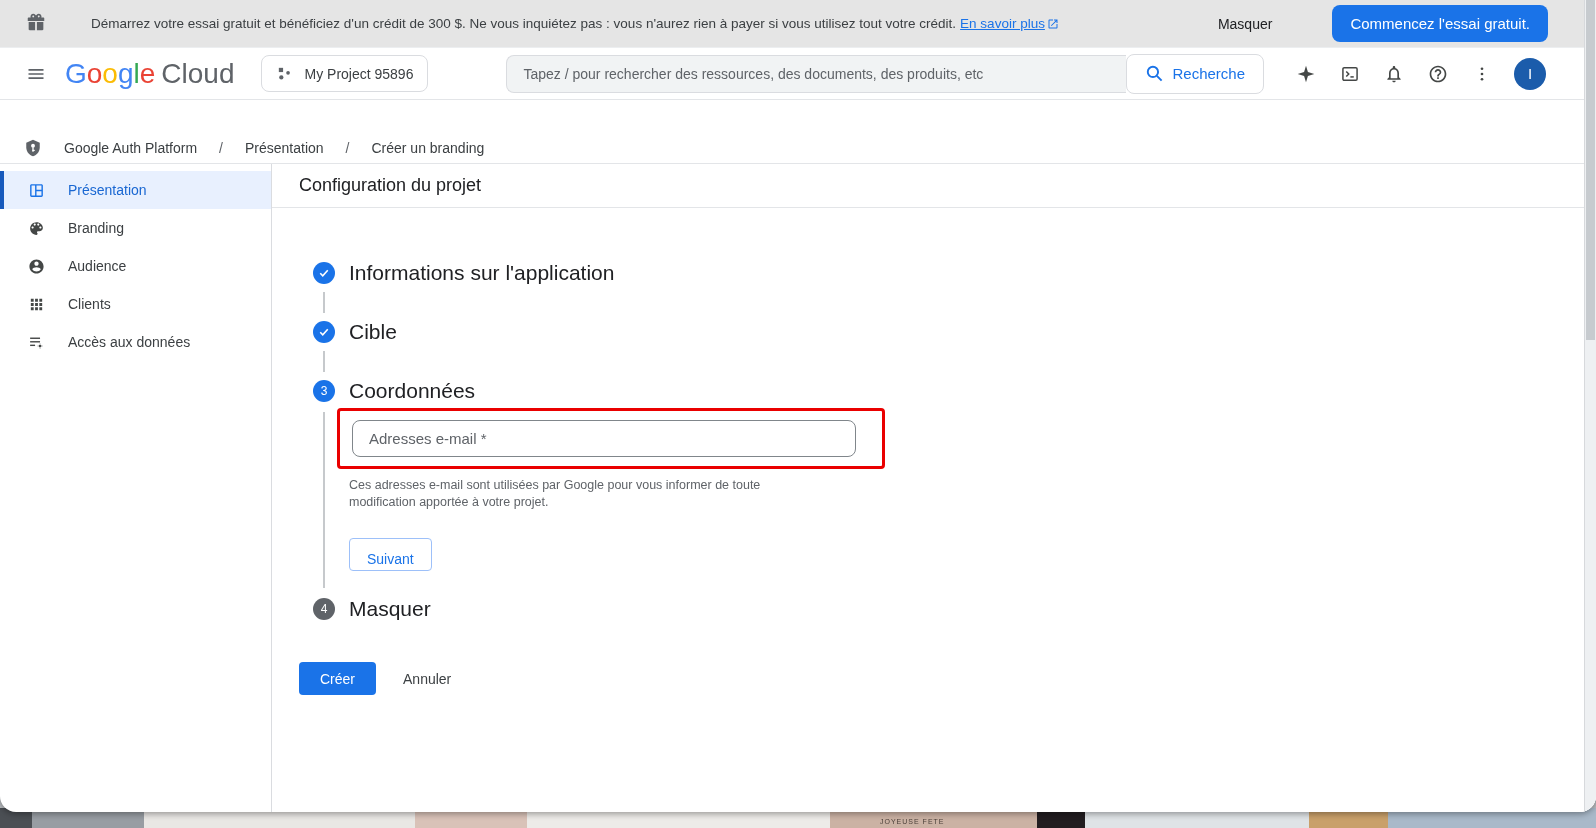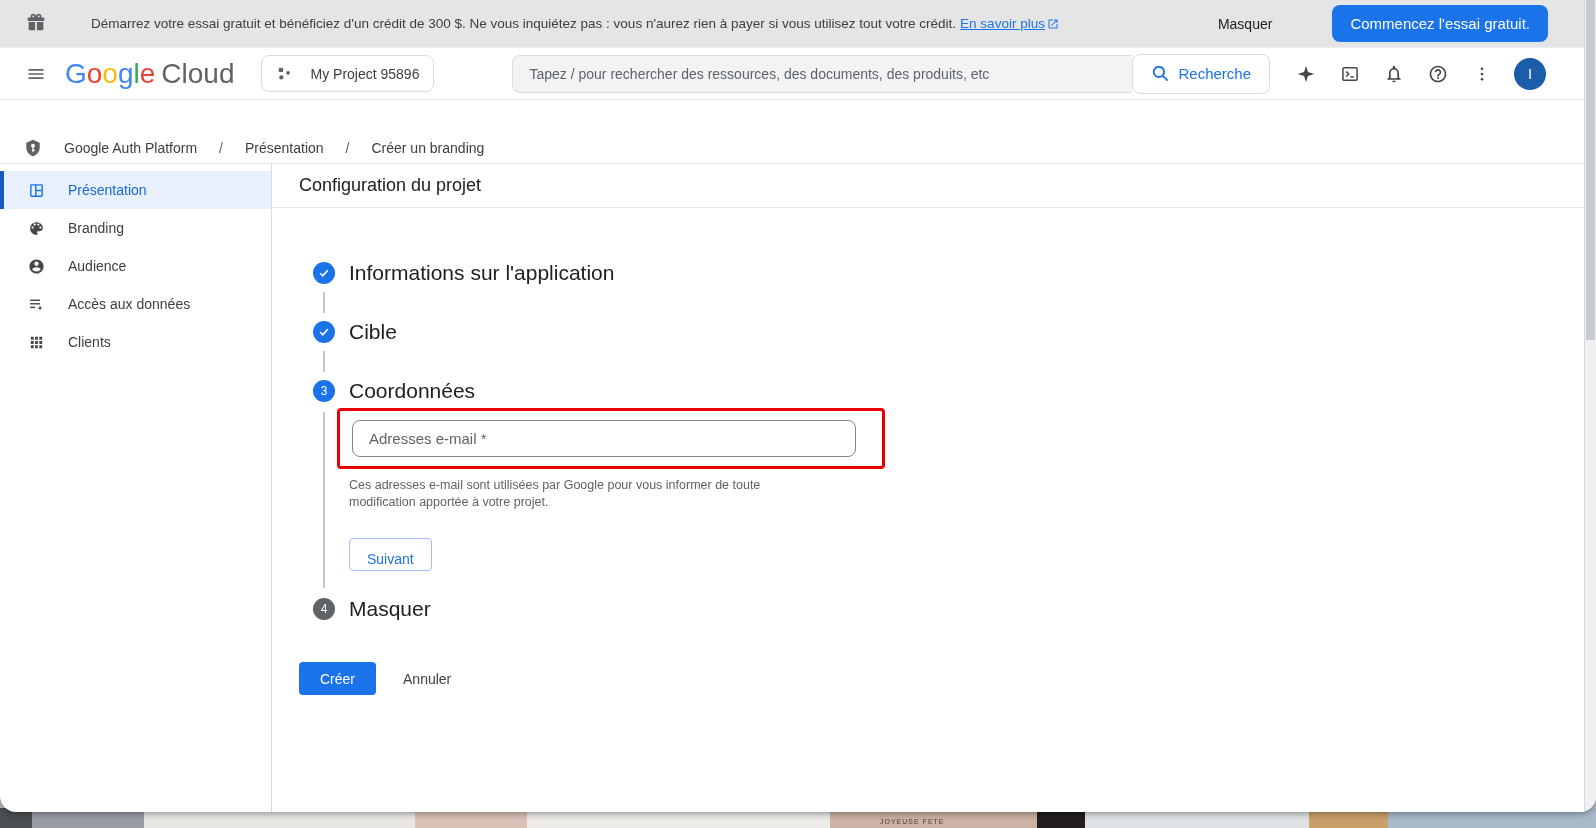--- a/index.html
+++ b/index.html
@@ -36,21 +36,21 @@
     font-family:inherit;
   }
   
   .header { height:53px; display:flex; align-items:center; border-top:1px solid #eceef0; border-bottom:1px solid #e3e5e8; padding:0 50px 0 16px; background:#fff; }
   .hamburger { width:40px; height:40px; display:flex; align-items:center; justify-content:center; color:#5f6368; cursor:pointer; flex:0 0 auto; }
   .logo { display:flex; align-items:flex-start; margin-left:9px; font-size:28px; cursor:pointer; white-space:nowrap; }
   .logo-cloud { color:#5f6368; margin-left:6px; }
   .project-btn {
     display:flex; align-items:center; margin-left:26px; height:37px; padding:0 14px;
     border:1px solid #dadce0; border-radius:8px; background:#fff; cursor:pointer;
-    font-size:14px; color:#3c4043; gap:18px; font-family:inherit; white-space:nowrap;
+    font-size:14px; color:#3c4043; gap:12px; font-family:inherit; white-space:nowrap;
   }
   .project-btn svg { color:#5f6368; }
   .search-wrap { display:flex; align-items:center; margin-left:78px; }
   .search-input {
     width:620px; height:38px; background:#f1f3f4; border:1px solid #dadce0;
     border-radius:8px 0 0 8px; border-right:none; padding:0 16px; font-size:14px; color:#3c4043;
     font-family:inherit; outline:none;
   }
   .search-input::placeholder { color:#5f6368; }
   .search-btn {
@@ -250,40 +250,40 @@
       <div class="nav-item">
         <span class="nav-icon">
           <svg width="17" height="17" viewBox="0 0 24 24" fill="currentColor">
               <path d="M12 2C6.48 2 2 6.48 2 12s4.48 10 10 10 10-4.48 10-10S17.52 2 12 2zm0 3c1.66 0 3 1.34 3 3s-1.34 3-3 3-3-1.34-3-3 1.34-3 3-3zm0 14.2c-2.5 0-4.71-1.28-6-3.22.03-1.99 4-3.08 6-3.08 1.99 0 5.97 1.09 6 3.08-1.29 1.94-3.5 3.22-6 3.22z"></path>
             </svg>
         </span>
         <span class="nav-label">Audience</span>
       </div>
       <div class="nav-item">
         <span class="nav-icon">
+          <svg width="17" height="17" viewBox="0 0 24 24" fill="currentColor">
+              <path d="M4 8h4V4H4v4zm6 0h4V4h-4v4zm6-4v4h4V4h-4zM4 14h4v-4H4v4zm6 0h4v-4h-4v4zm6 0h4v-4h-4v4zM4 20h4v-4H4v4zm6 0h4v-4h-4v4zm6 0h4v-4h-4v4z"></path>
+            </svg>
+        </span>
+        <span class="nav-label">Clients</span>
+      </div>
+      <div class="nav-item">
+        <span class="nav-icon">
           <svg width="17" height="17" viewBox="0 0 24 24" fill="none" stroke="currentColor" stroke-width="2">
               <line x1="3" y1="6" x2="17" y2="6"></line>
               <line x1="3" y1="11" x2="17" y2="11"></line>
               <line x1="3" y1="16" x2="10" y2="16"></line>
               <g fill="currentColor" stroke="none">
                 <circle cx="17" cy="17" r="2"></circle>
                 <path d="M17 13.2l.7 1.2h-1.4zM17 20.8l.7-1.2h-1.4zM13.2 17l1.2-.7v1.4zM20.8 17l-1.2-.7v1.4z"></path>
               </g>
             </svg>
         </span>
         <span class="nav-label">Accès aux données</span>
       </div>
-      <div class="nav-item">
-        <span class="nav-icon">
-          <svg width="17" height="17" viewBox="0 0 24 24" fill="currentColor">
-              <path d="M4 8h4V4H4v4zm6 0h4V4h-4v4zm6-4v4h4V4h-4zM4 14h4v-4H4v4zm6 0h4v-4h-4v4zm6 0h4v-4h-4v4zM4 20h4v-4H4v4zm6 0h4v-4h-4v4zm6 0h4v-4h-4v4z"></path>
-            </svg>
-        </span>
-        <span class="nav-label">Clients</span>
-      </div>
       <div class="collapse-btn">
         <svg width="16" height="16" viewBox="0 0 24 24" fill="none" stroke="currentColor" stroke-width="2">
             <path d="M14 6l-6 6 6 6"></path>
             <line x1="18" y1="5" x2="18" y2="19"></line>
           </svg>
       </div>
     </div>
 
     <div class="main">
       <div class="main-title-row">

